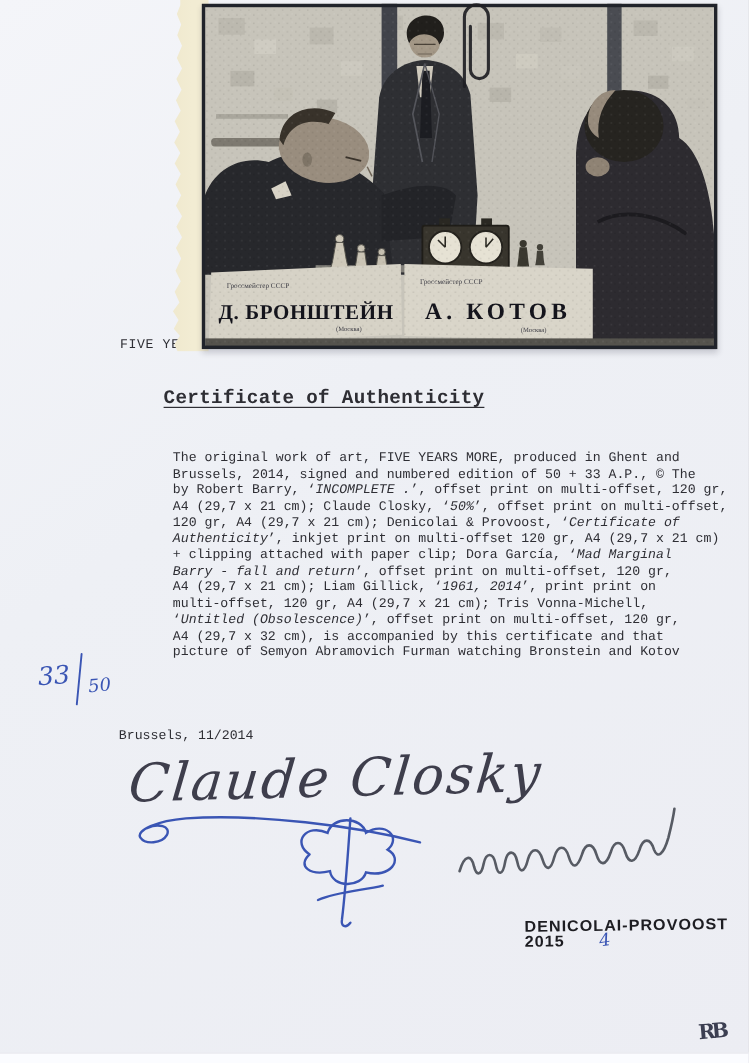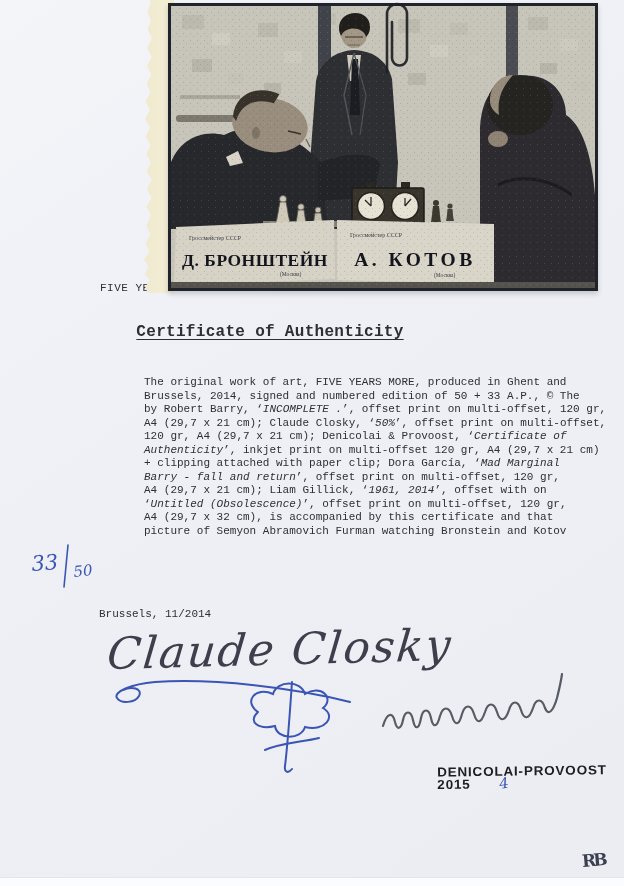--- a/index.html
+++ b/index.html
@@ -210,21 +210,22 @@
 
   <div class="body-par">
       <div><span>The original work of art, FIVE YEARS MORE, produced in Ghent and</span></div>
       <div><span>Brussels, 2014, signed and numbered edition of 50 + 33 A.P., © The</span></div>
       <div><span>by Robert Barry, ‘</span><span class="it">INCOMPLETE  .</span><span>’, offset print on multi-offset, 120 gr,</span></div>
       <div><span>A4 (29,7 x 21 cm); Claude Closky, ‘</span><span class="it">50%</span><span>’, offset print on multi-offset,</span></div>
       <div><span>120 gr, A4 (29,7 x 21 cm); Denicolai &amp; Provoost, ‘</span><span class="it">Certificate of</span></div>
       <div><span class="it">Authenticity</span><span>’, inkjet print on multi-offset 120 gr, A4 (29,7 x 21 cm)</span></div>
       <div><span>+ clipping attached with paper clip; Dora García, ‘</span><span class="it">Mad Marginal</span></div>
       <div><span class="it">Barry - fall and return</span><span>’, offset print on multi-offset, 120 gr,</span></div>
-      <div><span>A4 (29,7 x 21 cm); Liam Gillick, ‘</span><span class="it">1961, 2014</span><span>’, offset with on</span></div>
+      <div><span>A4 (29,7 x 21 cm); Liam Gillick, ‘</span><span class="it">1961, 2014</span><span>’, print print on</span></div>
+      <div><span>multi-offset, 120 gr, A4 (29,7 x 21 cm); Tris Vonna-Michell,</span></div>
       <div><span>‘</span><span class="it">Untitled (Obsolescence)</span><span>’, offset print on multi-offset, 120 gr,</span></div>
       <div><span>A4 (29,7 x 32 cm), is accompanied by this certificate and that</span></div>
       <div><span>picture of Semyon Abramovich Furman watching Bronstein and Kotov</span></div>
     </div>
 
   <div class="place-date">Brussels, 11/2014</div>
 
   <svg class="edition-mark" width="92" height="52" viewBox="0 0 92 52">
     <text x="16" y="30" font-size="21" transform="rotate(-4 16 30)">33</text>
     <line x1="52" y1="4" x2="48" y2="46"></line>

